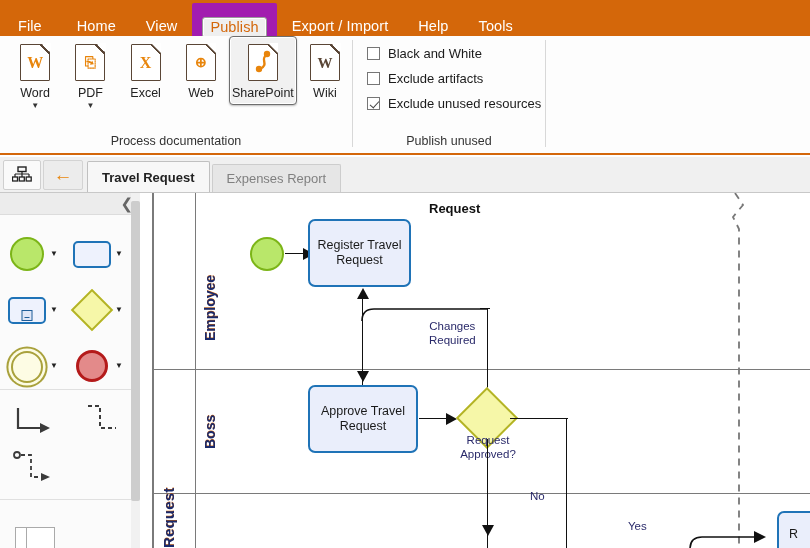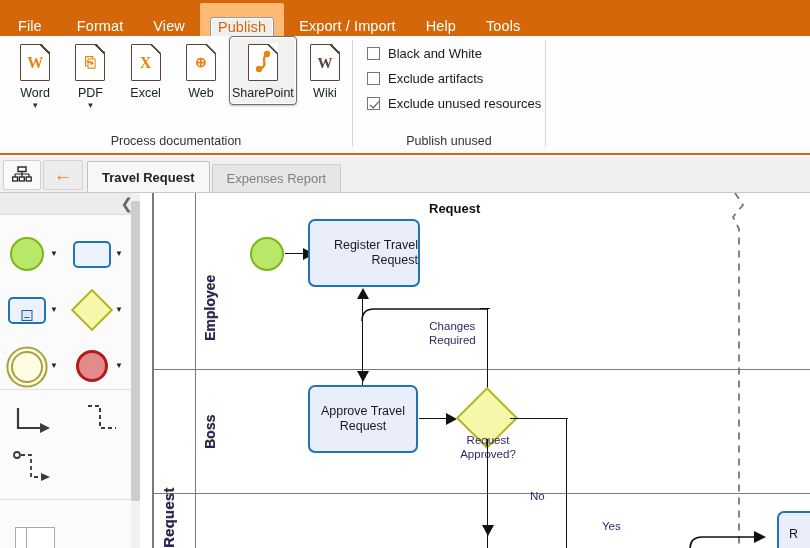--- a/index.html
+++ b/index.html
@@ -23,21 +23,21 @@
     display: flex; align-items: center;
     padding: 0 15px;
     color: #ffffff;
     font-size: 14.5px;
     letter-spacing: .1px;
     cursor: default;
     white-space: nowrap;
   }
   .menu-item.first { padding-left: 18px; padding-right: 20px; }
   .menu-item.active {
-    background: #fdba74;
+    background: #a21caf;
     margin: 3px 0 0 0;
     padding: 0 10px;
     border-radius: 2px 2px 0 0;
   }
   .menu-item.active .menu-label {
     color: #d4670a;
     border: 1px solid #9a9a9a;
     background: #efefef;
     padding: 1px 7px 2px 7px;
     border-radius: 3px;
@@ -332,21 +332,21 @@
 </head>
 <body>
 
 <div id="app">
 
   <div class="menubar">
     <div class="menu-item first">
       <span class="menu-label">File</span>
     </div>
     <div class="menu-item">
-      <span class="menu-label">Format</span>
+      <span class="menu-label">Home</span>
     </div>
     <div class="menu-item">
       <span class="menu-label">View</span>
     </div>
     <div class="menu-item active">
       <span class="menu-label">Publish</span>
     </div>
     <div class="menu-item">
       <span class="menu-label">Export / Import</span>
     </div>
@@ -561,21 +561,21 @@
     <div class="grp-title" style="left:289px; top:8px;">Request</div>
 
     <svg style="position:absolute; left:575px; top:0px;" width="40" height="356">
       <path d="M20 0 L28 12 L18 24 L24 36 L24 356" stroke="#777" stroke-width="1.8" fill="none" stroke-dasharray="7,6"></path>
     </svg>
 
     <div class="startev" style="left:110px; top:44px; width:34px; height:34px;"></div>
     <div class="ln ln-h" style="left:145px; top:60px; width:20px; background:#111;"></div>
     <div class="arrowhead ah-right" style="left:163px; top:55px;"></div>
 
-    <div class="task" style="left:168px; top:26px; width:112px; height:68px;text-align:right;">
+    <div class="task" style="left:168px; top:26px; width:103px; height:68px;">
       <span>Register Travel Request</span>
     </div>
 
     <div class="ln ln-v" style="left:222px; top:118px; height:128px; background:#111;"></div>
     <div class="arrowhead ah-up" style="left:217px; top:95px;"></div>
     <div class="ln ln-v" style="left:222px; top:106px; height:14px; background:#111;"></div>
 
     <svg style="position:absolute; left:218px; top:112px;" width="130" height="16">
       <path d="M4 16 Q4 4 16 4 L130 4" stroke="#111" stroke-width="1.6" fill="none"></path>
     </svg>
@@ -602,21 +602,21 @@
       <span>Approved?</span>
     </div>
 
     <div class="ln ln-h" style="left:370px; top:225px; width:58px; background:#111;"></div>
     <div class="ln ln-v" style="left:426px; top:225px; height:130px; background:#111;"></div>
 
     <div class="ln ln-v" style="left:347px; top:246px; height:109px; background:#111;"></div>
     <div class="arrowhead ah-down" style="left:342px; top:332px;"></div>
 
     <div class="flowlabel" style="left:390px; top:296px;">No</div>
-    <div class="flowlabel" style="left:462px; top:326px;">Yes</div>
+    <div class="flowlabel" style="left:488px; top:326px;">Yes</div>
 
     <svg style="position:absolute; left:548px; top:328px;" width="90" height="30">
       <path d="M2 28 Q2 16 14 16 L70 16" stroke="#111" stroke-width="1.6" fill="none"></path>
       <path d="M66 10 L78 16 L66 22 Z" fill="#111"></path>
     </svg>
     <div class="task" style="left:637px; top:318px; width:60px; height:60px;">
       <span style="position:absolute;left:10px;top:14px">R</span>
     </div>
 
   </div>

